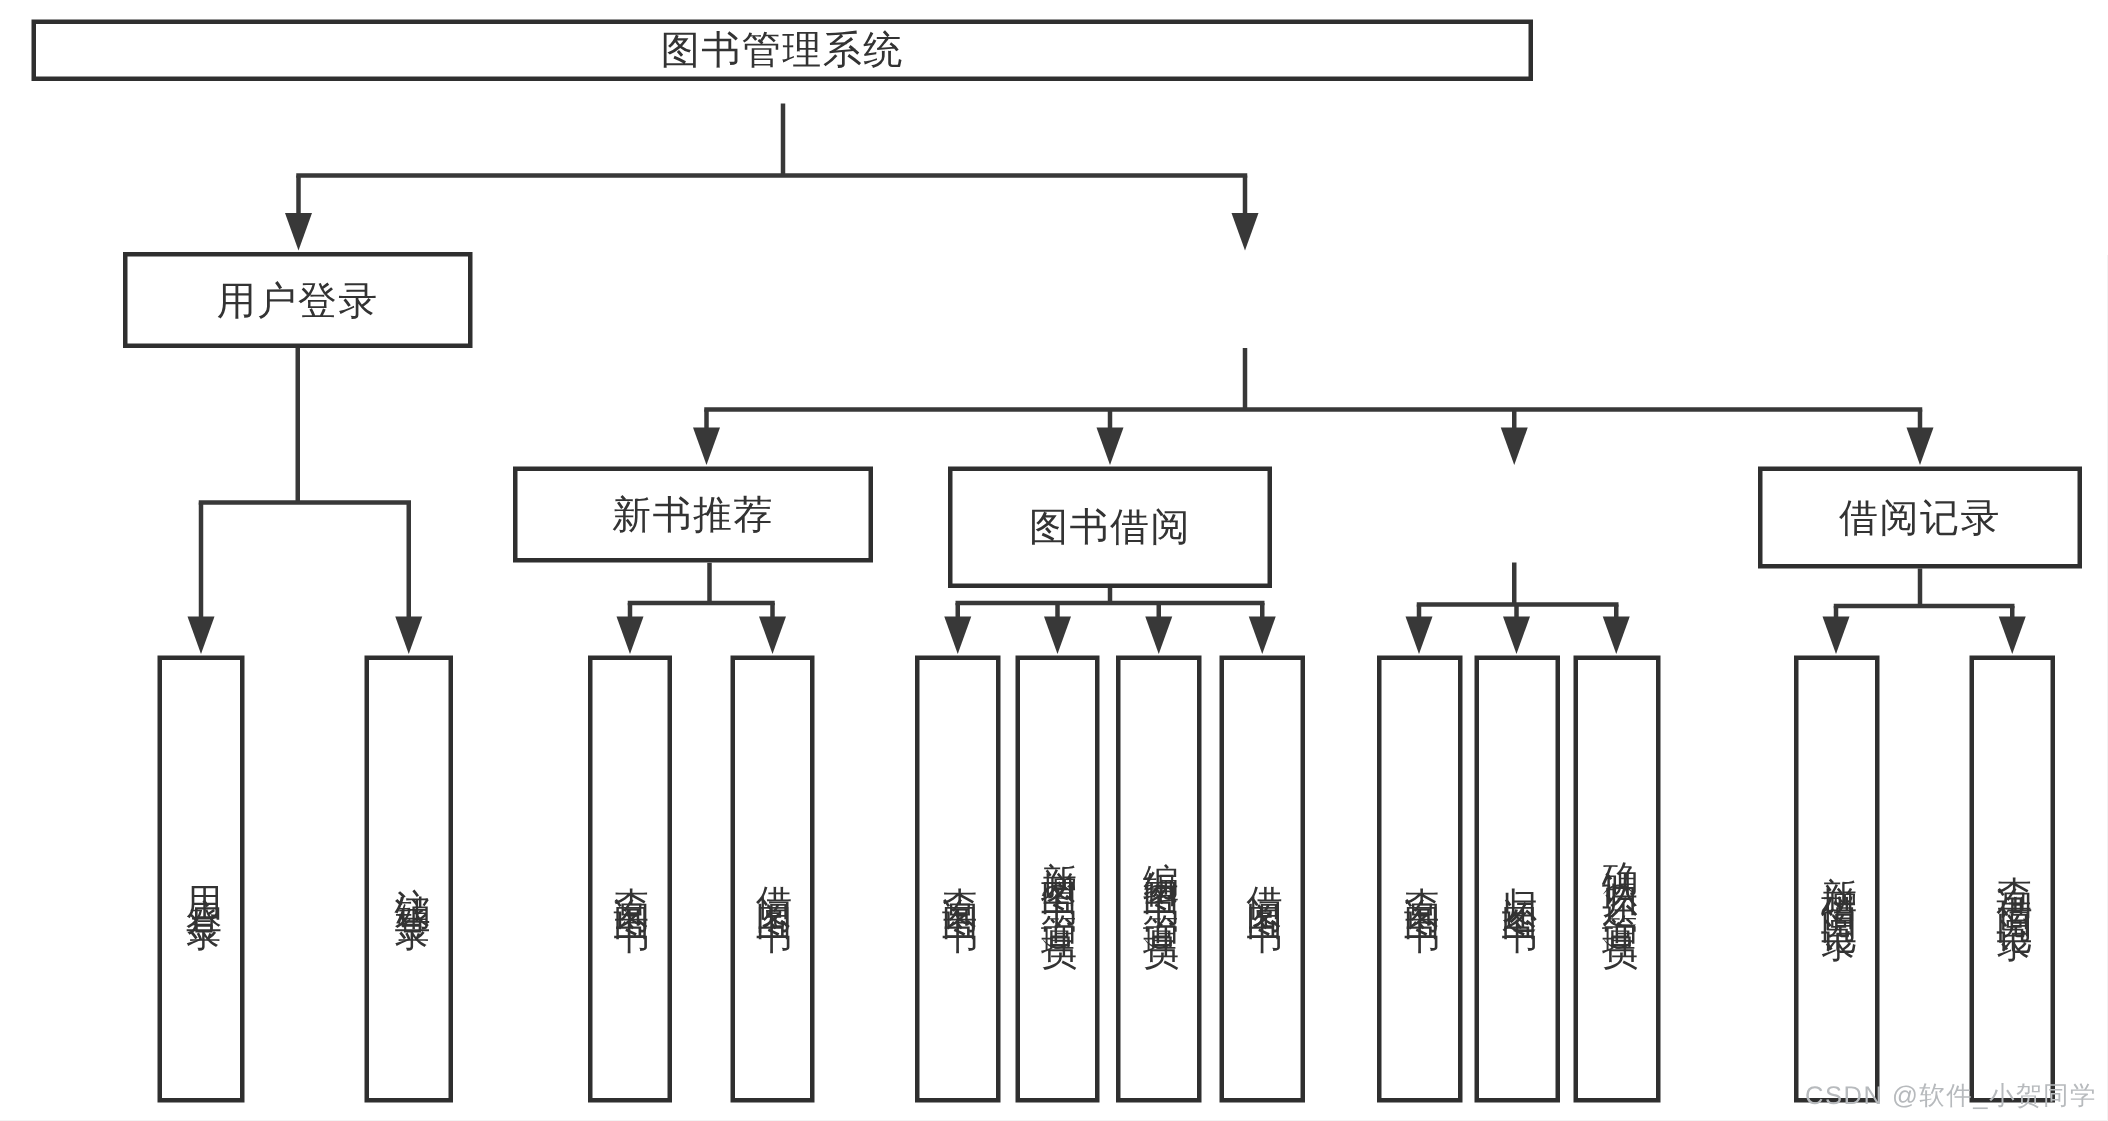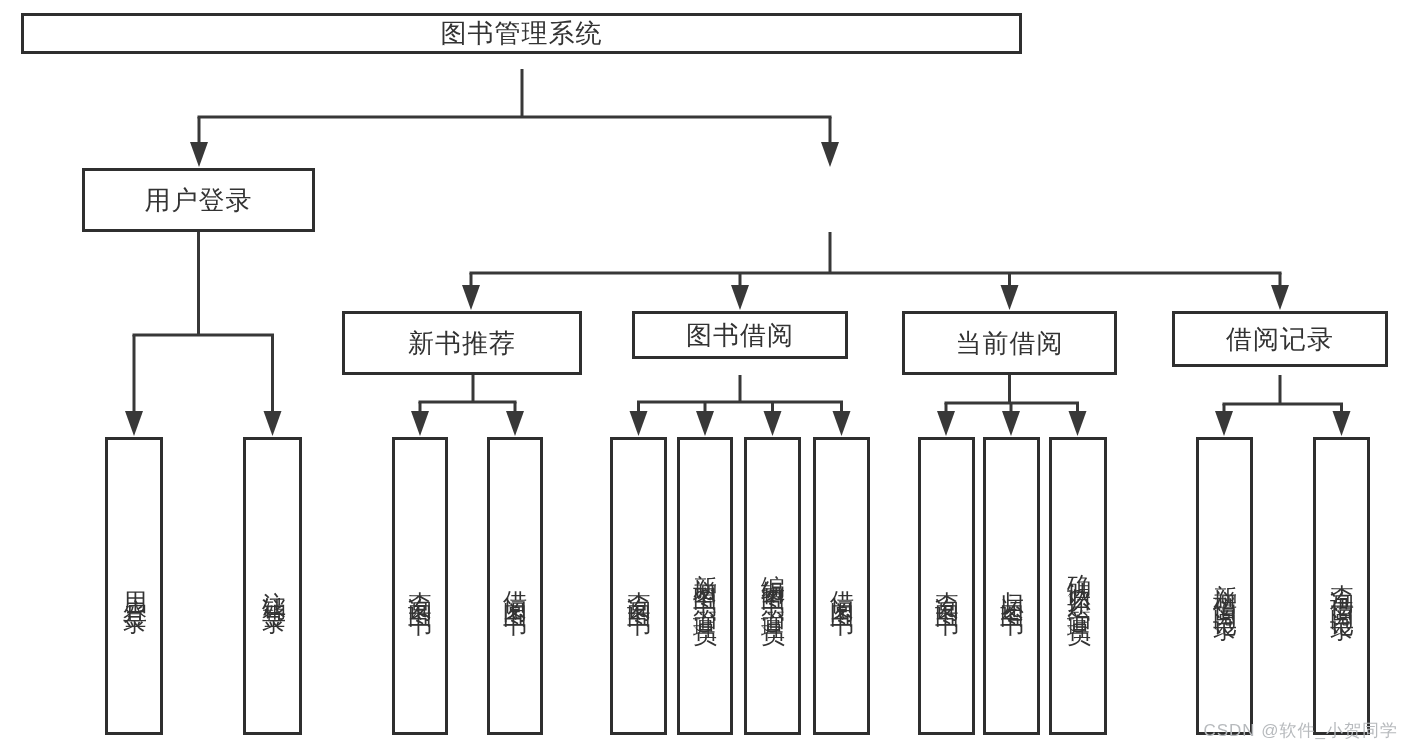--- a/index.html
+++ b/index.html
@@ -114,23 +114,22 @@
     <line x1="1341.5" y1="404" x2="1341.5" y2="416"></line>
     <polygon points="1215,411 1233,411 1224,436"></polygon>
     <polygon points="1332.5,411 1350.5,411 1341.5,436"></polygon>
   </svg>
 
   <div class="box h" style="left:21px;top:13px;width:1001px;height:41px;">图书管理系统</div>
 
   <div class="box h" style="left:82px;top:168px;width:233px;height:64px;">用户登录</div>
 
   <div class="box h" style="left:342px;top:311px;width:240px;height:64px;">新书推荐</div>
-  <div class="box h" style="left:632px;top:311px;width:216px;height:48px;">图书借阅</div>
-  <div class="box h" style="left:902px;top:311px;width:215px;height:64px;">当前借阅</div>
-  <div class="box h" style="left:1172px;top:311px;width:216px;height:56px;">借阅记录</div>
+  <div class="box h" style="left:632px;top:311px;width:216px;height:81px;">图书借阅</div>
+  <div class="box h" style="left:1172px;top:311px;width:216px;height:68px;">借阅记录</div>
 
   <div class="box v" style="left:105px;top:437px;width:58px;height:298px;">用户登录</div>
   <div class="box v" style="left:243px;top:437px;width:59px;height:298px;">注销登录</div>
 
   <div class="box v" style="left:392px;top:437px;width:56px;height:298px;">查询图书</div>
   <div class="box v" style="left:487px;top:437px;width:56px;height:298px;">借阅图书</div>
 
   <div class="box v" style="left:610px;top:437px;width:57px;height:298px;">查询图书</div>
   <div class="box v" style="left:677px;top:437px;width:56px;height:298px;">新增图书（管理员）</div>
   <div class="box v" style="left:744px;top:437px;width:57px;height:298px;">编辑图书（管理员）</div>

